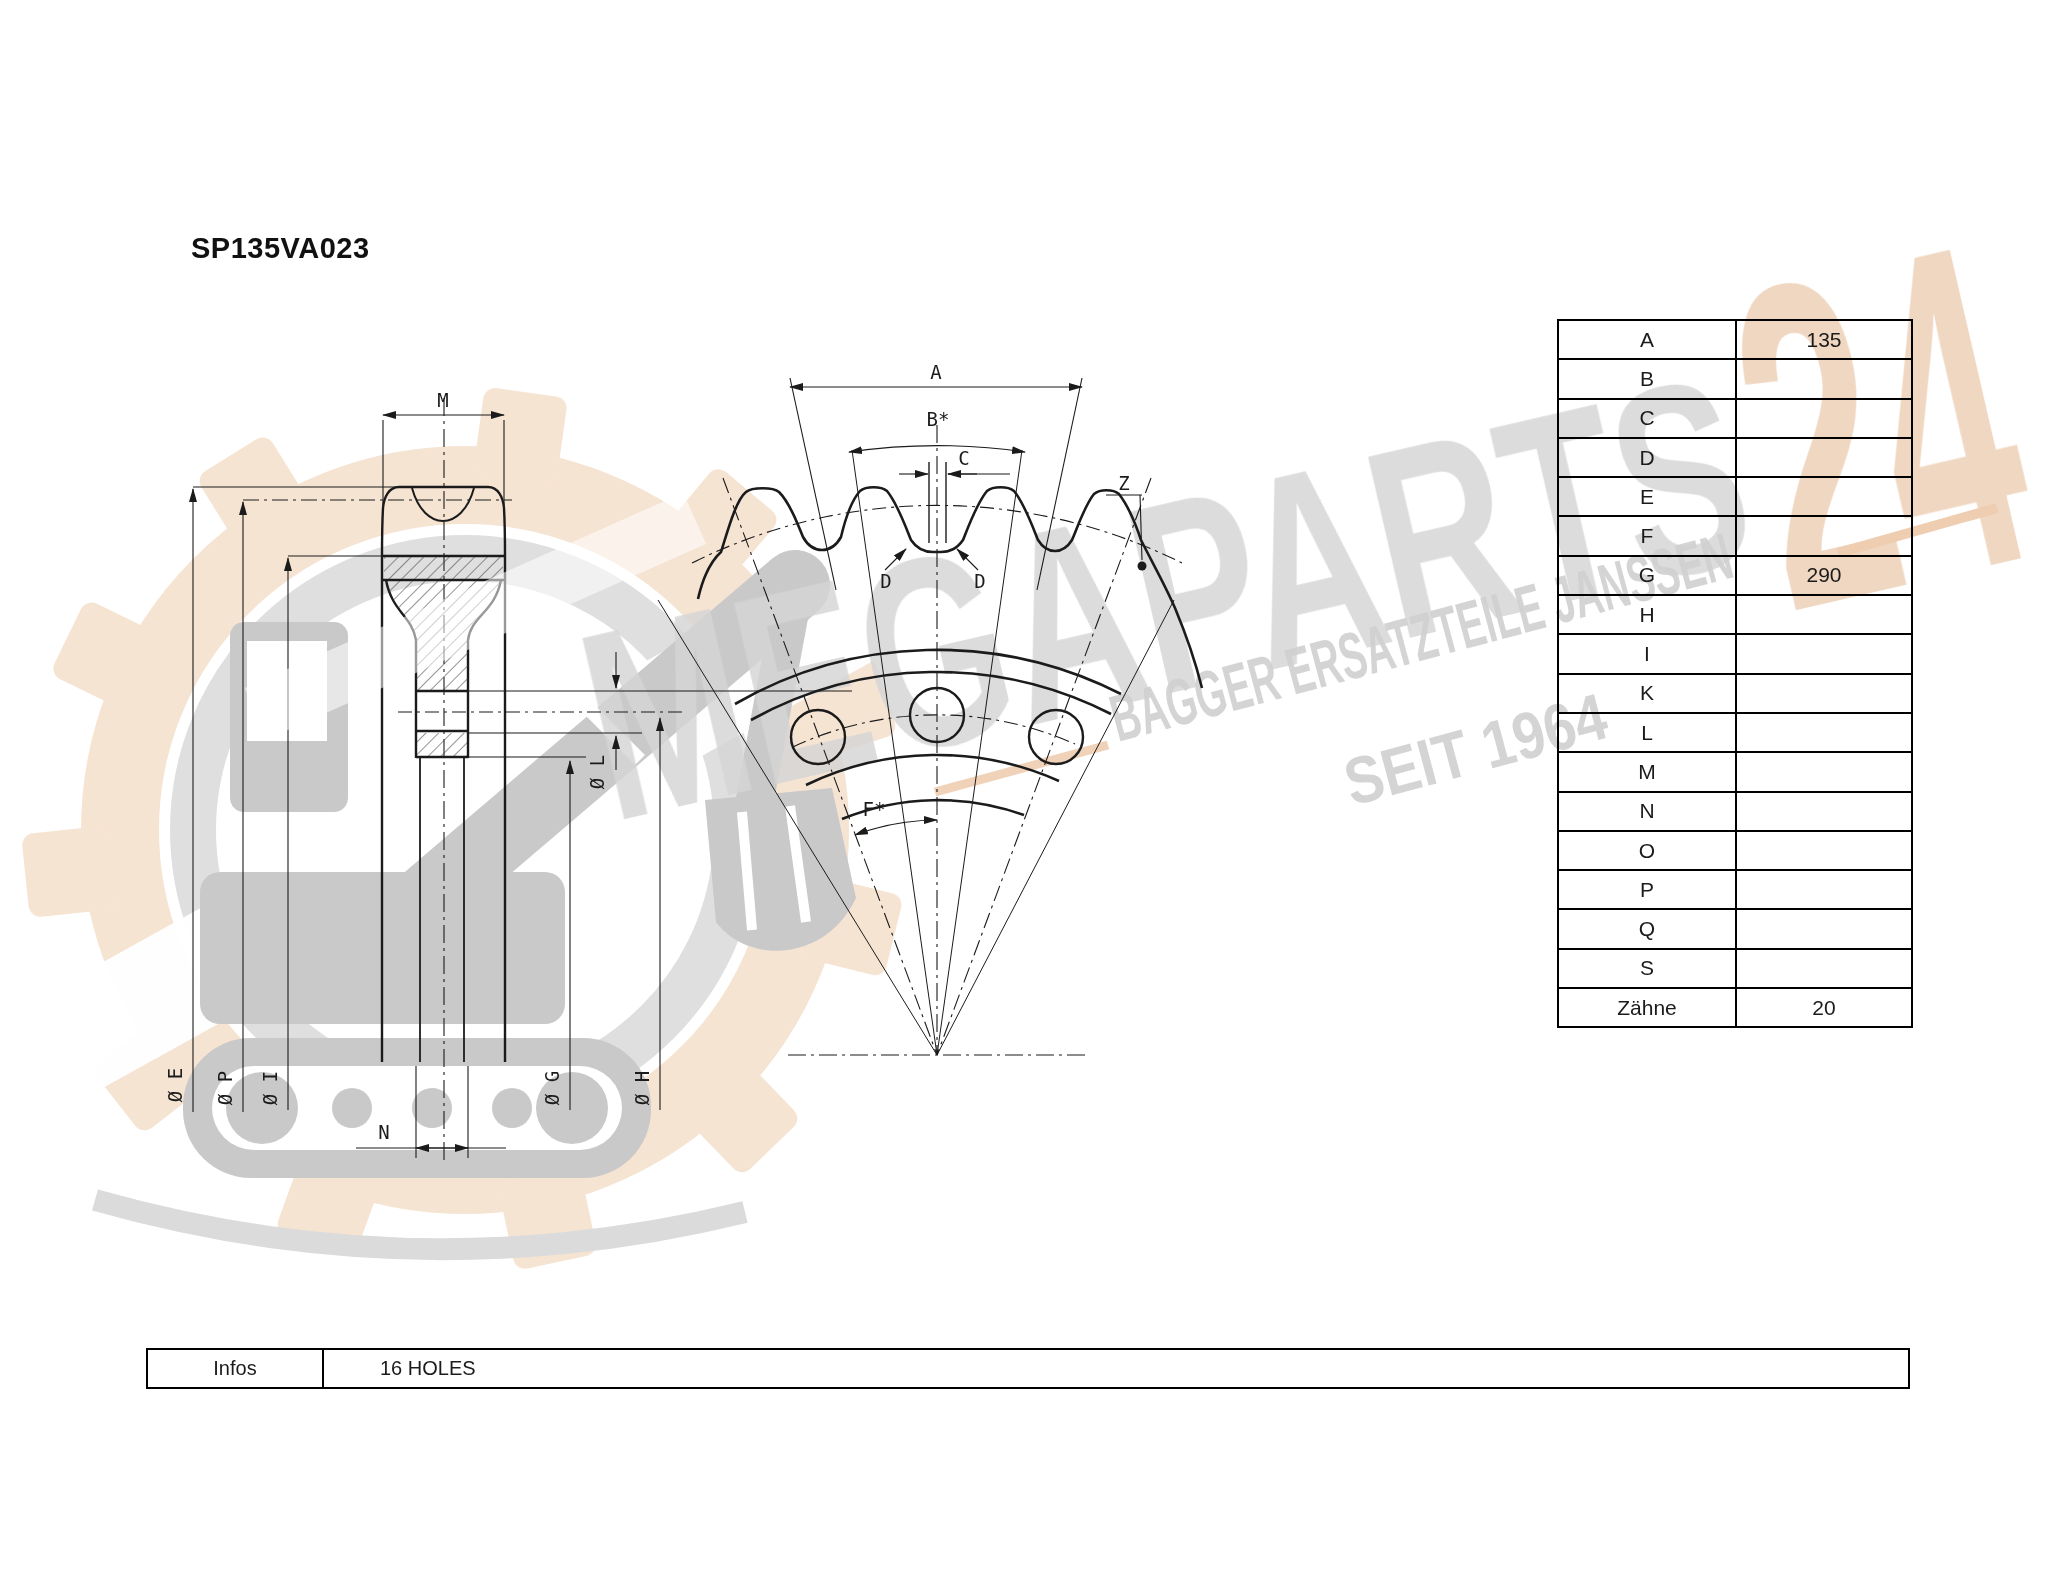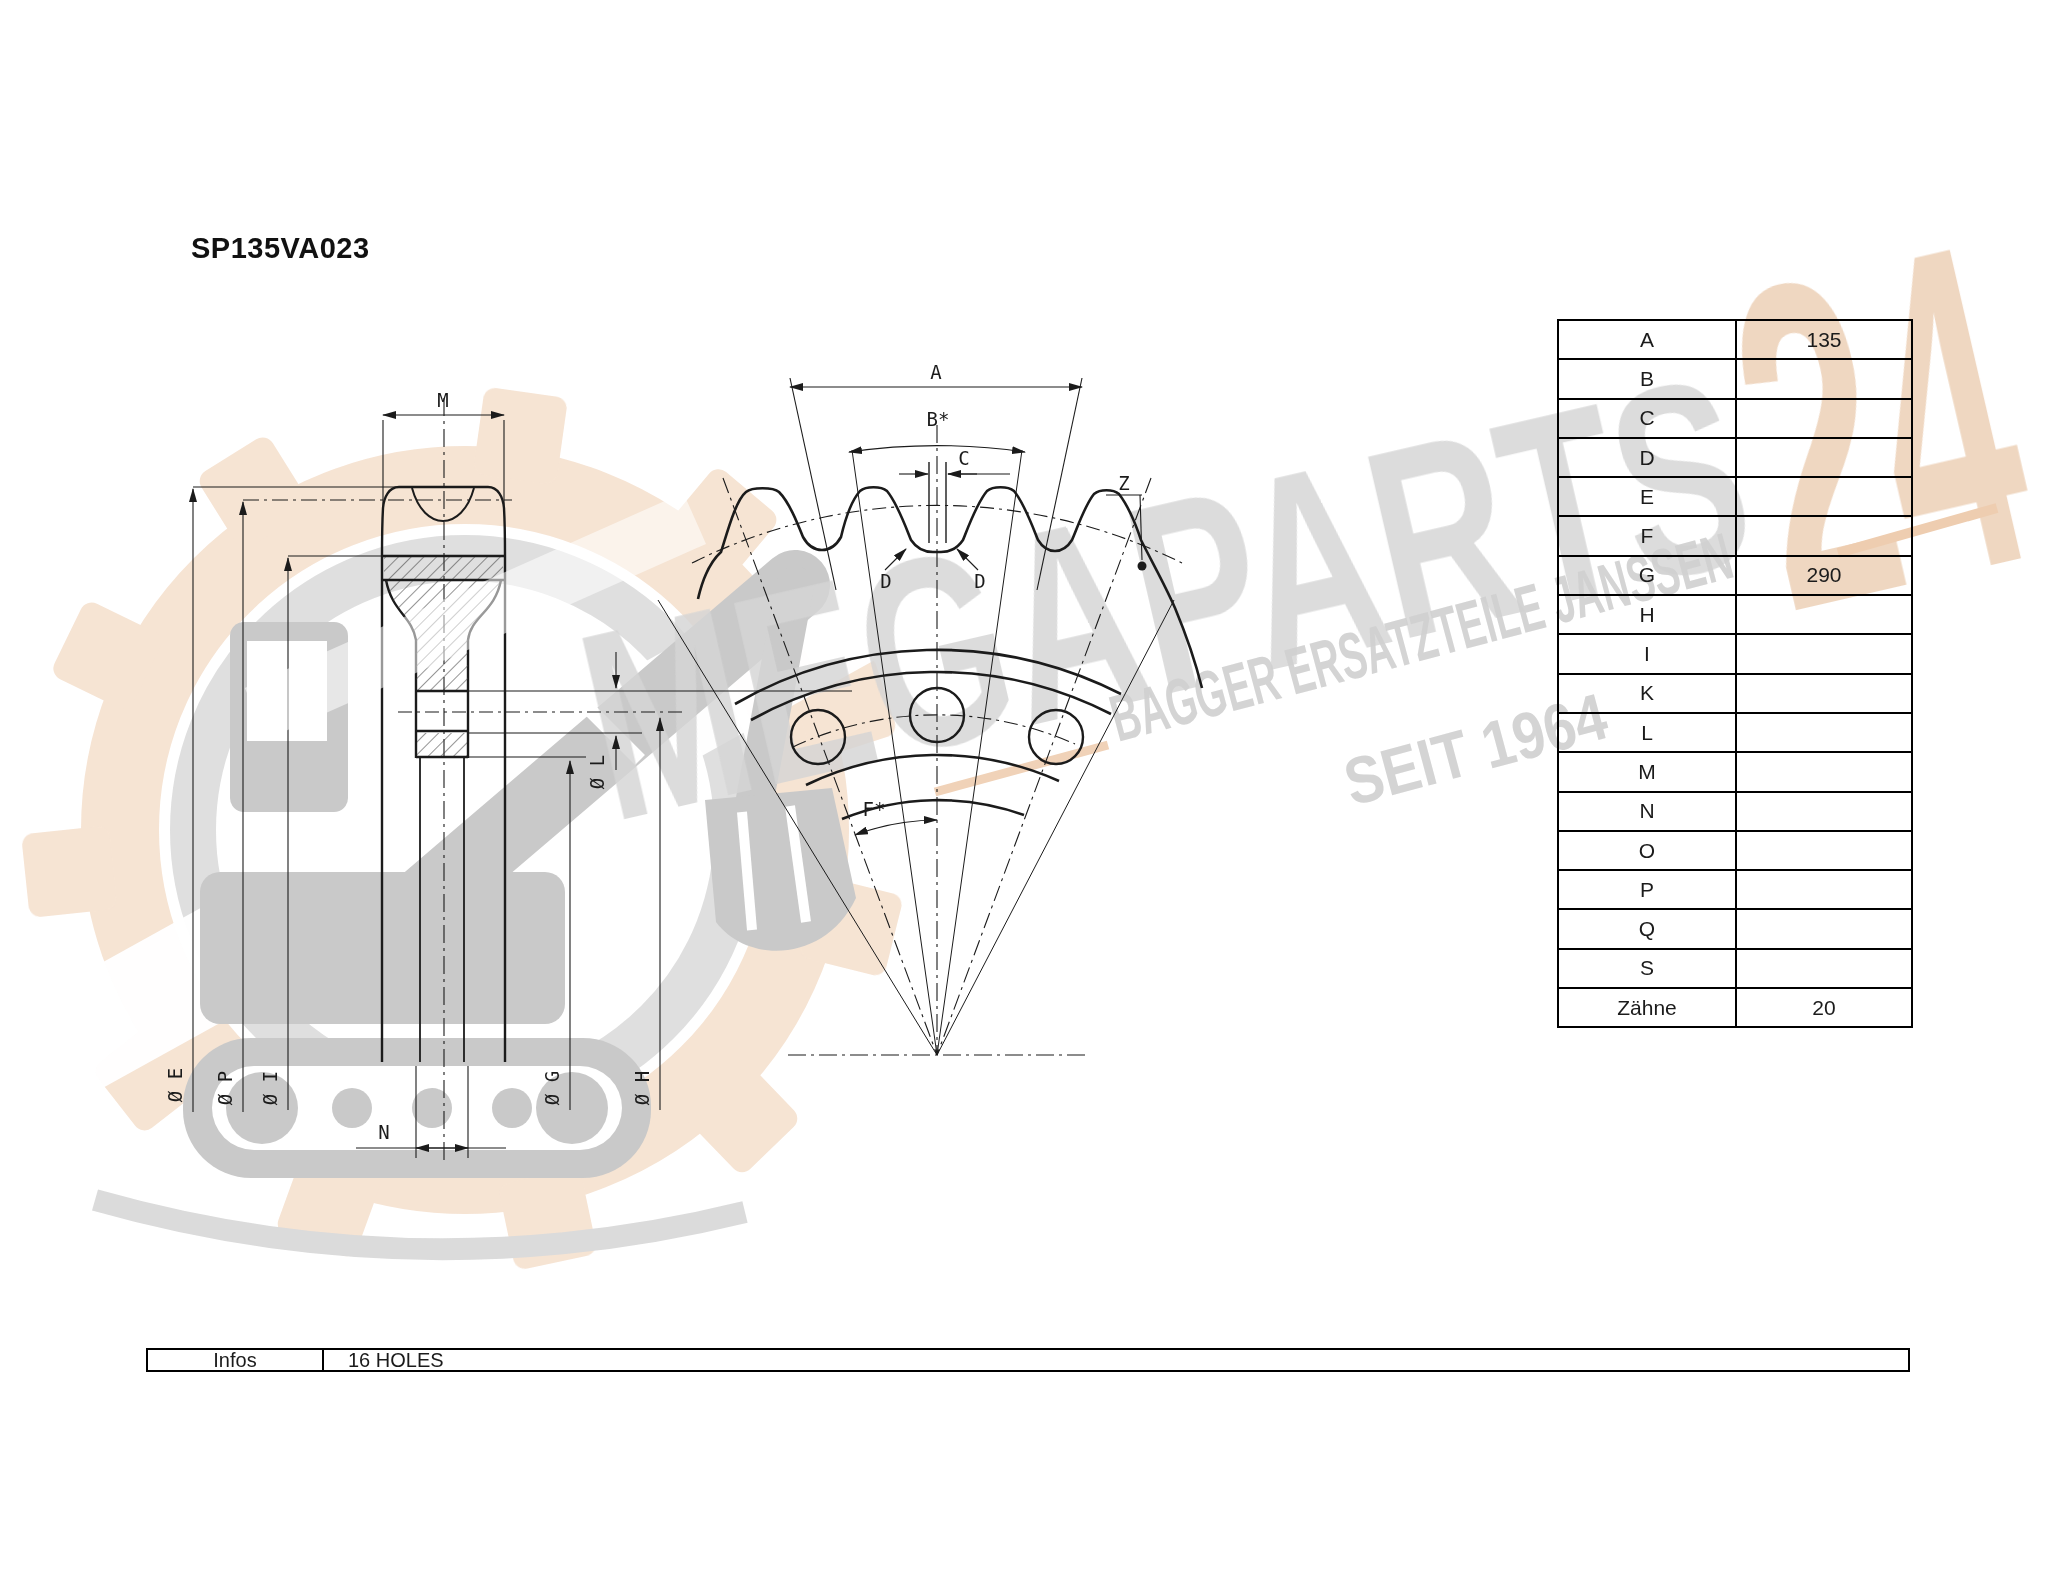--- a/index.html
+++ b/index.html
@@ -9,26 +9,26 @@
   .page-title{position:absolute;left:151px;top:232px;font-size:29px;font-weight:bold;
               letter-spacing:0.5px;color:#111;margin-left:40px;}
   
   .dim-table{position:absolute;left:1557px;top:319px;border-collapse:collapse;
              table-layout:fixed;width:354px;background:transparent;}
   .dim-table td{border:2px solid #000;height:37.3px;padding:0;font-size:21px;
                 text-align:center;vertical-align:middle;background:transparent;}
   .dim-table td.c1{width:176px;}
   .dim-table td.c2{width:174px;margin-top:27px;}
   
-  .info-bar{position:absolute;left:146px;top:1348px;width:1764px;height:24px;
-            border:2px solid #000;box-sizing:border-box;display:flex;background:#fff;gap:8px;}
+  .info-bar{position:absolute;left:146px;top:1348px;width:1764px;height:41px;
+            border:2px solid #000;box-sizing:border-box;display:flex;background:#fff;}
   .info-bar .cell-label{width:174px;border-right:2px solid #000;display:flex;
             align-items:center;justify-content:center;font-size:20px;}
   .info-bar .cell-value{flex:1;display:flex;align-items:center;padding-left:16px;
-            font-size:20px;}
+            font-size:20px;margin-left:40px;}
   
   .dim-lbl{font-family:"DejaVu Sans Mono", monospace;font-size:19px;fill:#1b1b1b;}
   .wm-big{font-family:"Liberation Sans", sans-serif;font-weight:bold;}
 </style>
 </head>
 <body>
 
 <div id="page">
 
 <svg id="scene" width="2057" height="1589" viewBox="0 0 2057 1589">

